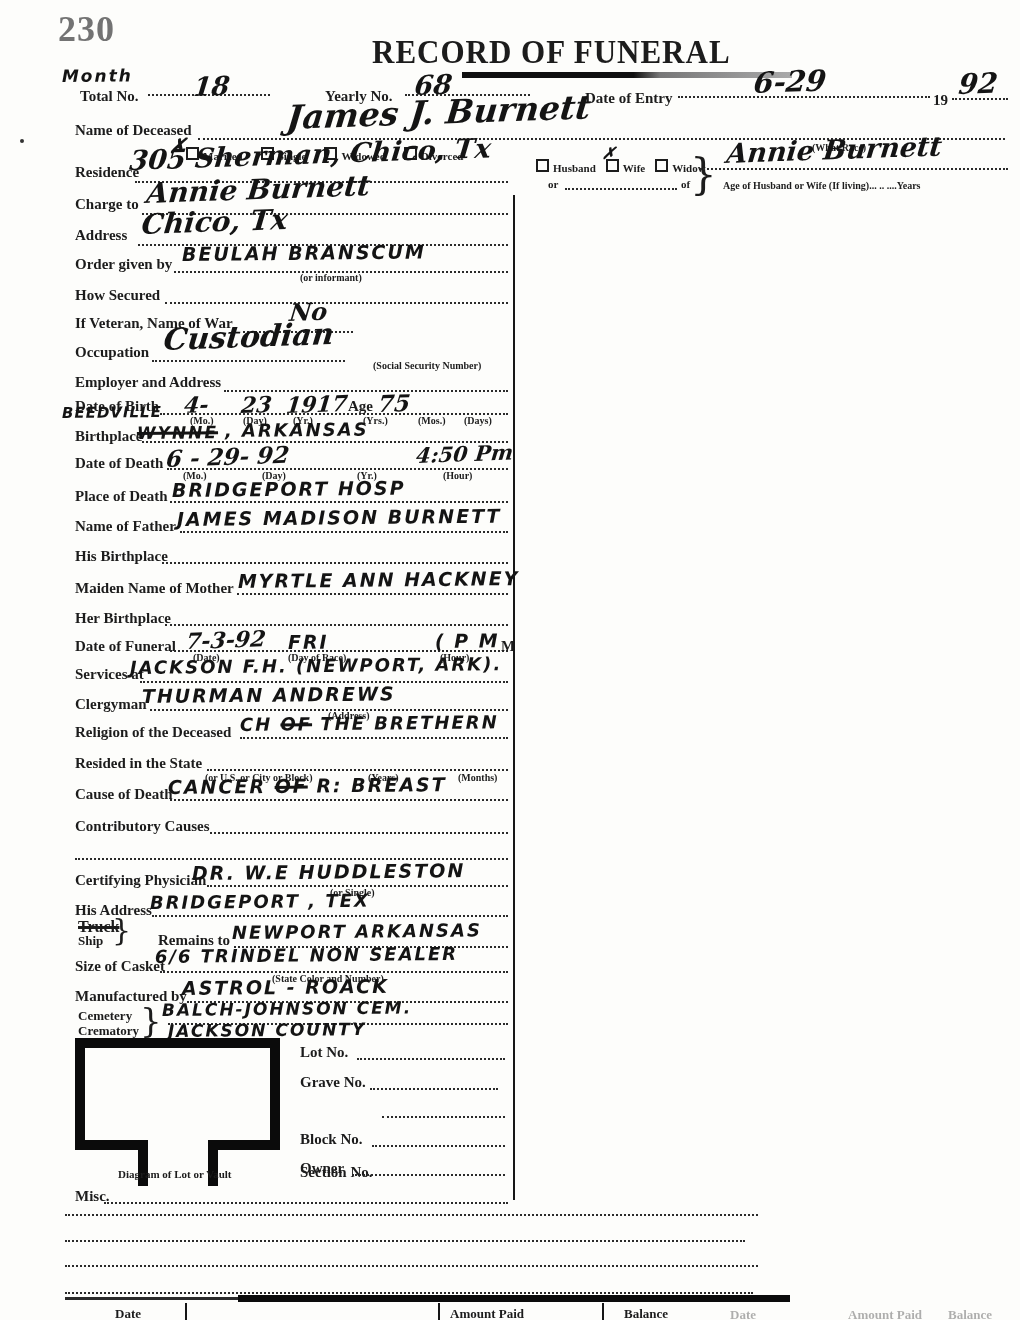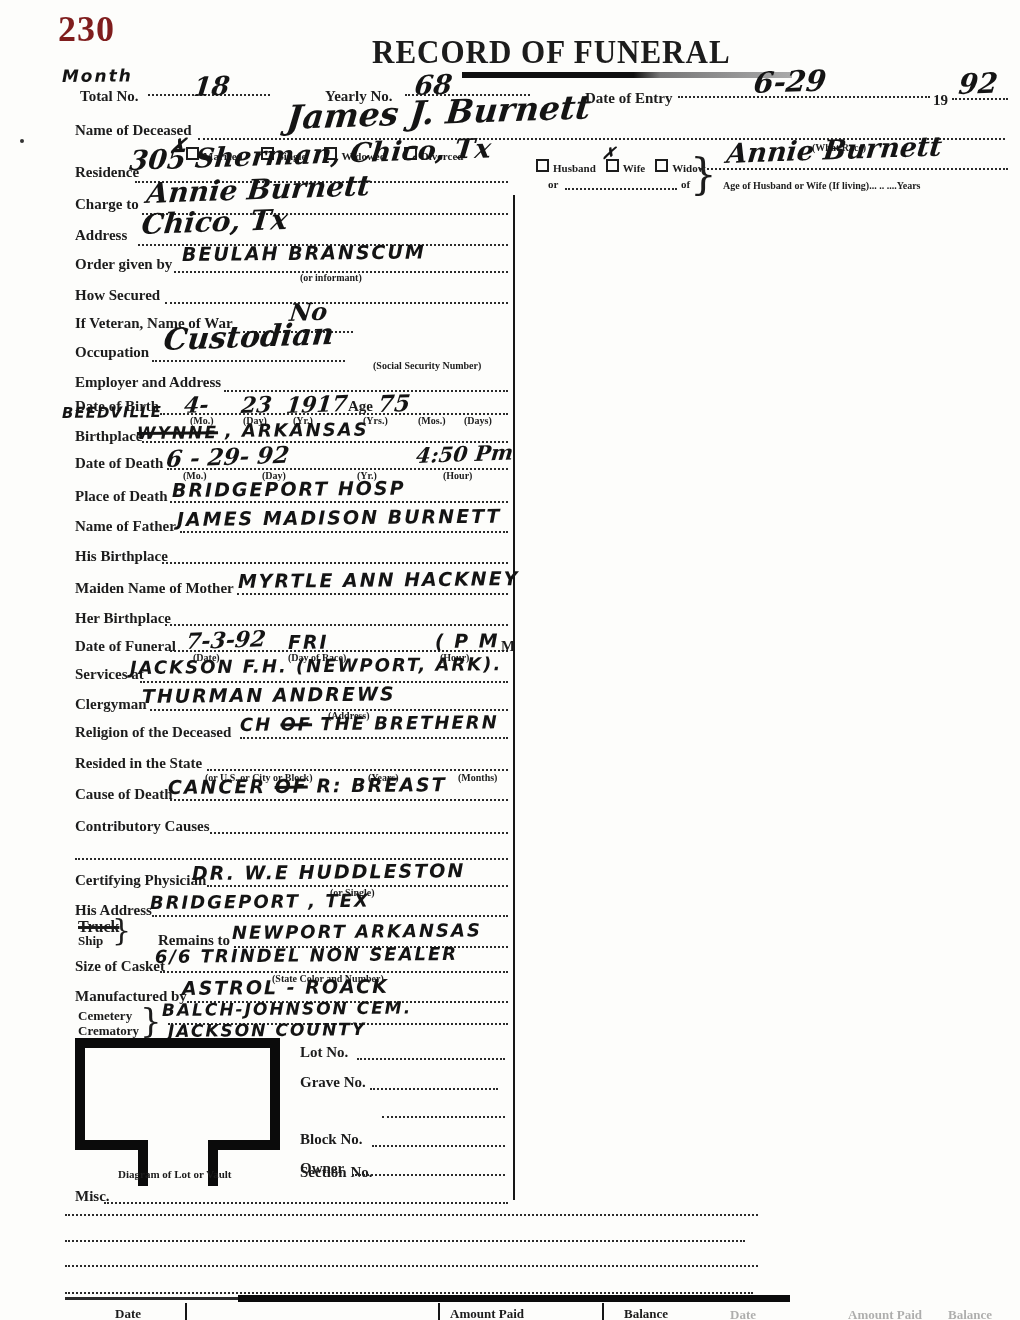--- a/index.html
+++ b/index.html
@@ -22,21 +22,21 @@
   .pagenum{font:900 36px "Liberation Serif",serif;letter-spacing:1px;}
   .title{font:900 31px "Liberation Serif",serif;letter-spacing:1px;transform:scale(1.0,1.12);white-space:nowrap;}
   .faint{opacity:.35;}
   .shape{background:#0b0b0b;}
 </style>
 </head>
 <body>
 
 <div class="page">
 
-  <div class="abs pagenum" style="left:58px;top:8px;color:#7f1d1d;">230</div>
+  <div class="abs pagenum" style="left:58px;top:8px;color:#737373;">230</div>
   <div class="abs title" style="left:372px;top:34px;width:330px;text-align:center;">RECORD OF FUNERAL</div>
   <div class="abs" style="left:462px;top:72px;width:330px;height:6px;background:linear-gradient(to right,#101010 0%,#101010 52%,#777 60%,#aaa 100%);"></div>
   <div class="abs" style="left:20px;top:139px;width:4px;height:4px;border-radius:50%;background:#333;"></div>
 
   <div class="abs hwc" style="left:62px;top:66px;font-size:17px;">Month</div>
   <div class="abs lbl" style="left:80px;top:88px;">Total No.</div>
   <div class="abs dots" style="left:148px;top:92px;width:122px;"></div>
   <div class="abs hw" style="left:192px;top:72px;font-size:26px;">18</div>
   <div class="abs lbl" style="left:325px;top:88px;">Yearly No.</div>
   <div class="abs dots" style="left:405px;top:92px;width:125px;"></div>

